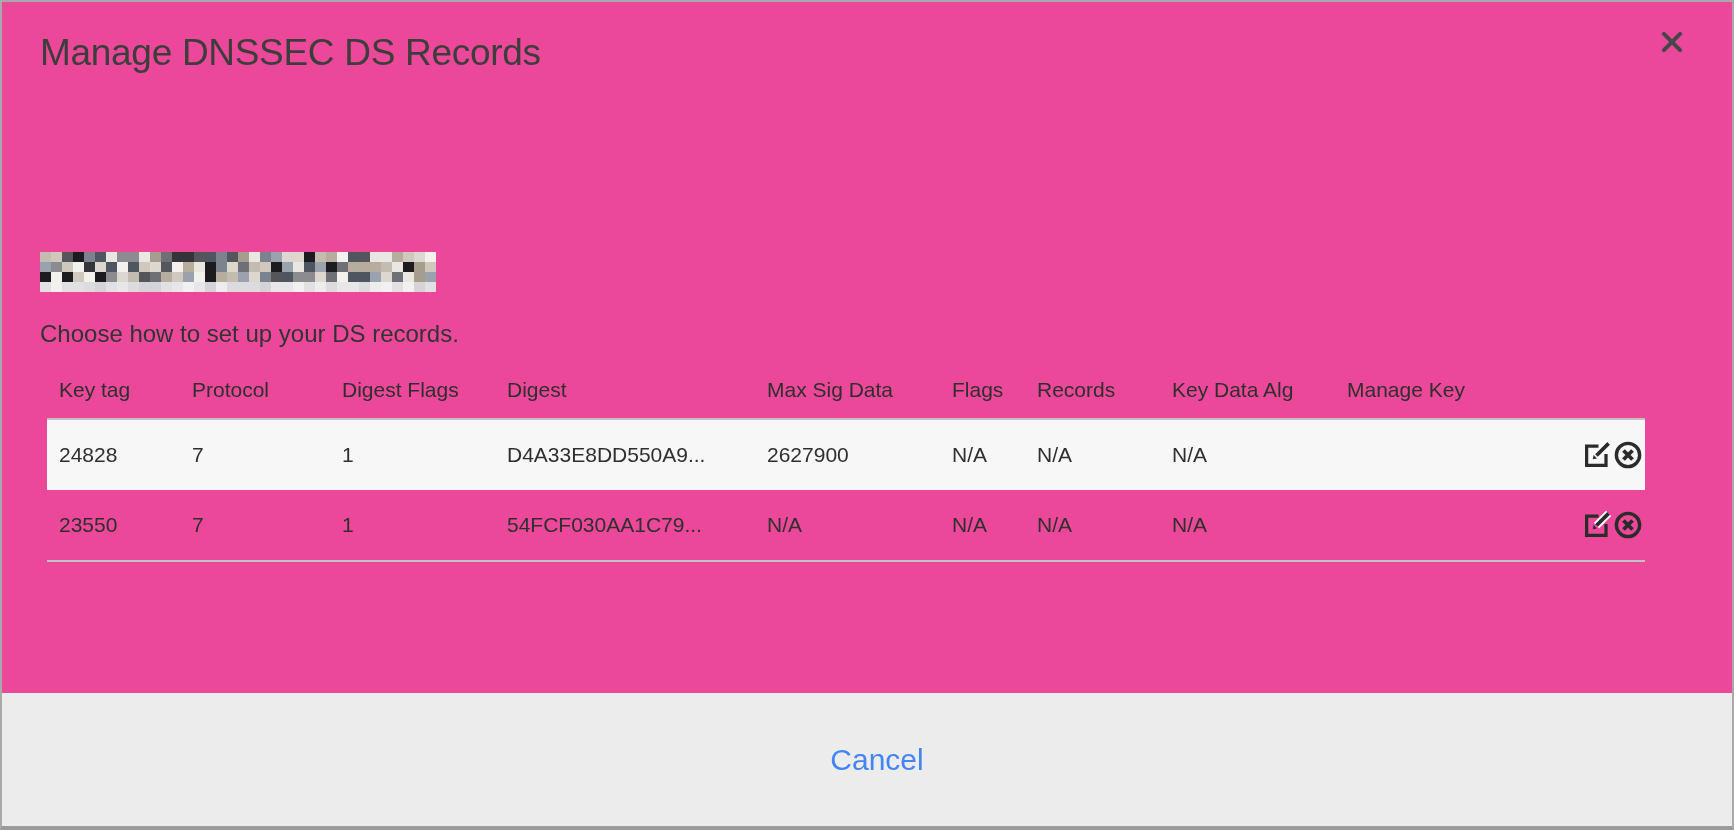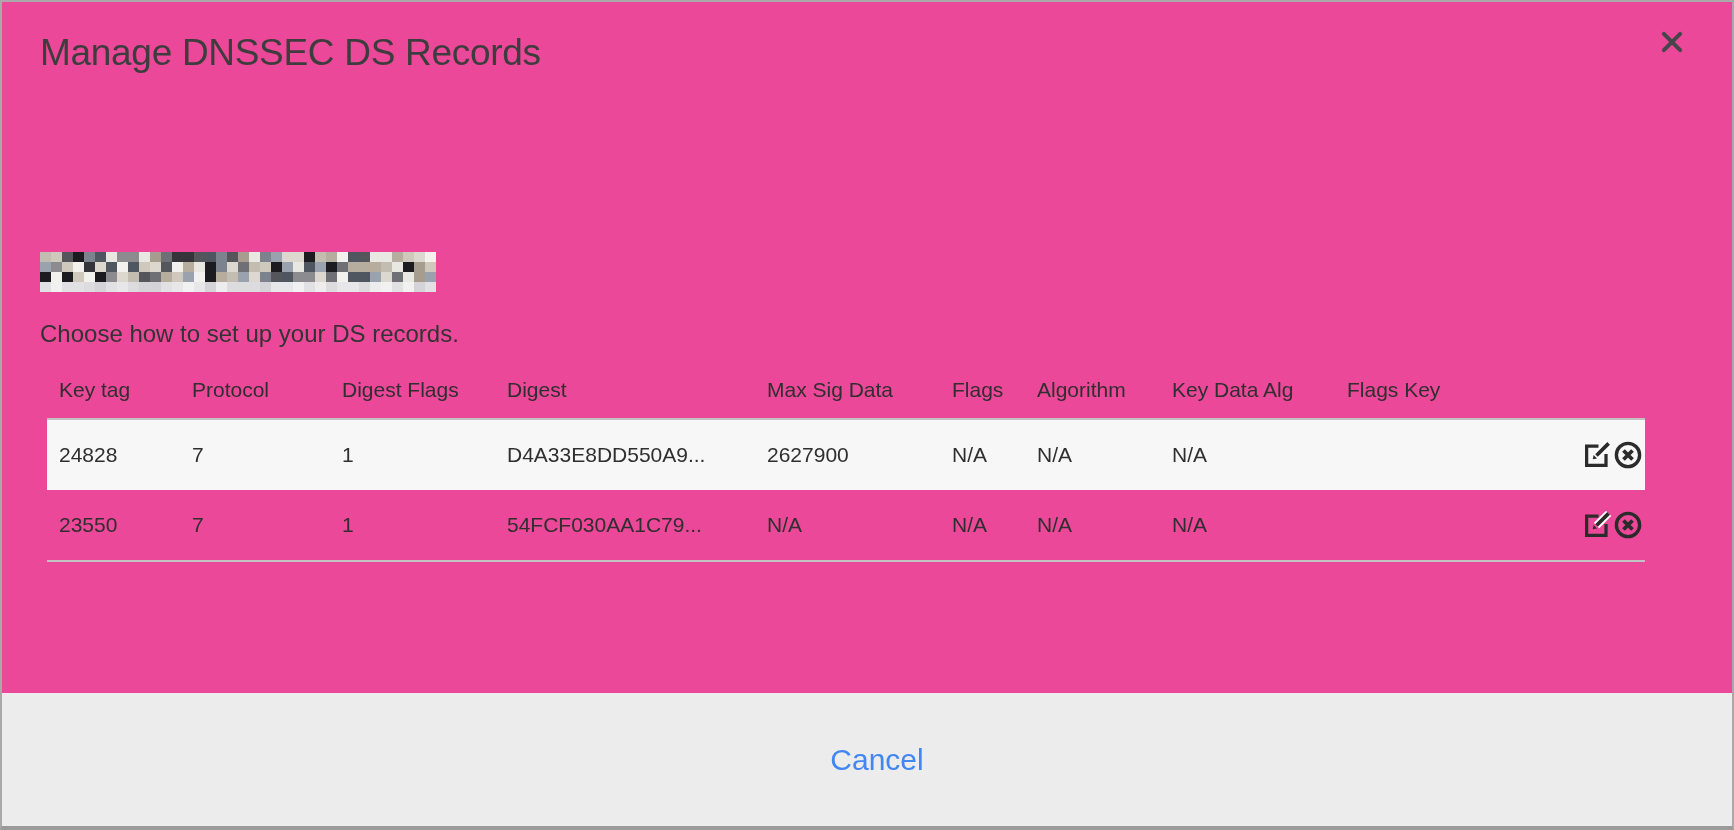--- a/index.html
+++ b/index.html
@@ -257,23 +257,23 @@
 
   <table class="ds">
     <thead>
       <tr id="header-row">
           <th>Key tag</th>
           <th>Protocol</th>
           <th>Digest Flags</th>
           <th>Digest</th>
           <th>Max Sig Data</th>
           <th>Flags</th>
-          <th>Algorithm</th>
+          <th>Records</th>
           <th>Key Data Alg</th>
-          <th>Flags Key</th>
+          <th>Manage Key</th>
           <th></th>
         </tr>
     </thead>
     <tbody id="table-body">
         <tr>
           <td>24828</td>
           <td>7</td>
           <td>1</td>
           <td>D4A33E8DD550A9...</td>
           <td>2627900</td>

